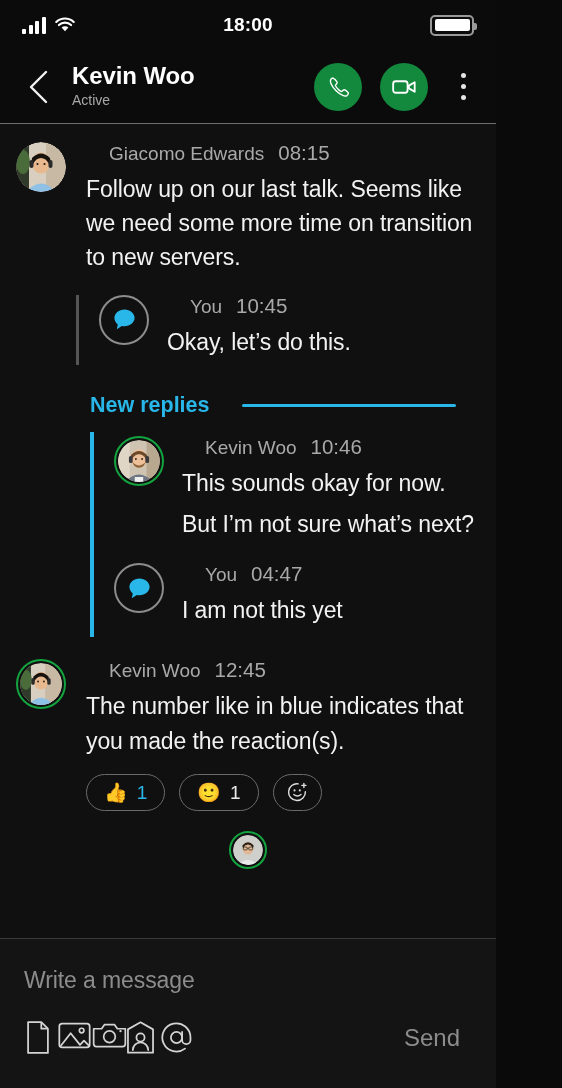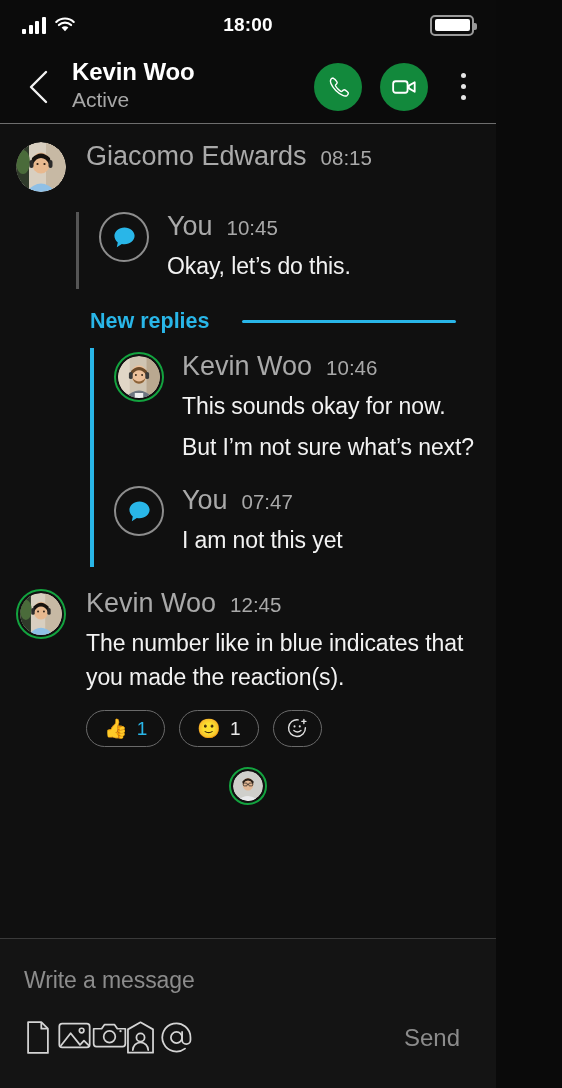--- a/index.html
+++ b/index.html
@@ -83,21 +83,21 @@
   .head-text { margin-left: 16px; flex: 1 1 auto; min-width: 0; }
   .head-name {
     color: #fff;
     font-size: 24px;
     font-weight: 700;
     line-height: 1.1;
     letter-spacing: -0.1px;
   }
   .head-status {
     color: #a7a7a7;
-    font-size: 21px;
+    font-size: 14px;
     line-height: 1.35;
     margin-top: 1px;
   }
   .head-actions { display: flex; align-items: center; gap: 18px; flex: 0 0 auto; }
   .circ-btn {
     width: 48px; height: 48px;
     border-radius: 50%;
     background: #12893c;
     display: flex; align-items: center; justify-content: center;
     cursor: pointer;
@@ -125,21 +125,21 @@
     border-radius: 50%;
     flex: 0 0 50px;
     overflow: hidden;
     position: relative;
   }
   .avatar.ring { border: 2.5px solid #1db954; padding: 2px; }
   .avatar.ring.green { border-color: #13a33f; }
   .av-img { width: 100%; height: 100%; border-radius: 50%; display: block; }
   .msgbody { flex: 1 1 auto; padding-left: 20px; min-width: 0; }
   .meta { display: flex; align-items: baseline; gap: 14px; line-height: 1.1; }
-  .m-name { color: #a9a9a9; font-size: 27px; font-weight: 400; }
+  .m-name { color: #a9a9a9; font-size: 19px; font-weight: 400; margin-left: 23px; }
   .m-time { color: #a9a9a9; font-size: 20.5px; font-weight: 400; }
   .m-text {
     color: #f2f2f2;
     font-size: 23px;
     line-height: 1.49;
     margin-top: 7px;
     letter-spacing: -0.1px;
   }
   .m-text p { margin: 0; }
   .m-text p + p { margin-top: 7px; }
@@ -158,21 +158,21 @@
     flex: 0 0 50px;
     display: flex; align-items: center; justify-content: center;
   }
   .thread-old .msgbody { padding-left: 18px; }
 
   
   .newrep {
     display: flex;
     align-items: center;
     gap: 32px;
-    margin: 20px 40px 0 90px;
+    margin: 28px 40px 0 90px;
   }
   .newrep-label {
     color: #29b6e8;
     font-size: 21.5px;
     font-weight: 700;
     white-space: nowrap;
   }
   .newrep-line { flex: 1 1 auto; height: 3px; background: #29b6e8; border-radius: 2px; }
 
   
@@ -334,20 +334,21 @@
             <circle cx="21.5" cy="22" r="1.1" fill="#2a1d12"></circle>
             <circle cx="28.5" cy="22" r="1.1" fill="#2a1d12"></circle>
           </g>
         </svg>
       </div>
       <div class="msgbody">
         <div class="meta">
           <span class="m-name">Giacomo Edwards</span>
           <span class="m-time">08:15</span>
         </div>
+        <div class="m-text">Follow up on our last talk. Seems like we need some more time on transition to new servers.</div>
       </div>
     </div>
 
     <div class="thread-old">
       <div class="bubble-av">
         <svg viewBox="0 0 26 26" width="25" height="25">
           <path d="M13 2.5 c5.8 0 10.5 3.9 10.5 8.8 0 4.8-4.7 8.7-10.5 8.7 -1 0-1.9-.1-2.8-.3 l-5.2 3.4 1-5 C3.7 16.3 2.5 13.8 2.5 11.3 2.5 6.4 7.2 2.5 13 2.5z" fill="#29b6e8"></path>
         </svg>
       </div>
       <div class="msgbody">
@@ -404,21 +405,21 @@
 
       <div class="msgrow">
         <div class="bubble-av">
           <svg viewBox="0 0 26 26" width="25" height="25">
             <path d="M13 2.5 c5.8 0 10.5 3.9 10.5 8.8 0 4.8-4.7 8.7-10.5 8.7 -1 0-1.9-.1-2.8-.3 l-5.2 3.4 1-5 C3.7 16.3 2.5 13.8 2.5 11.3 2.5 6.4 7.2 2.5 13 2.5z" fill="#29b6e8"></path>
           </svg>
         </div>
         <div class="msgbody">
           <div class="meta">
             <span class="m-name">You</span>
-            <span class="m-time">07:47</span>
+            <span class="m-time">04:47</span>
           </div>
           <div class="m-text">
             <p>I am not this yet</p>
           </div>
         </div>
       </div>
 
     </div>
 
     <div class="msgrow" style="margin-top:22px;">

